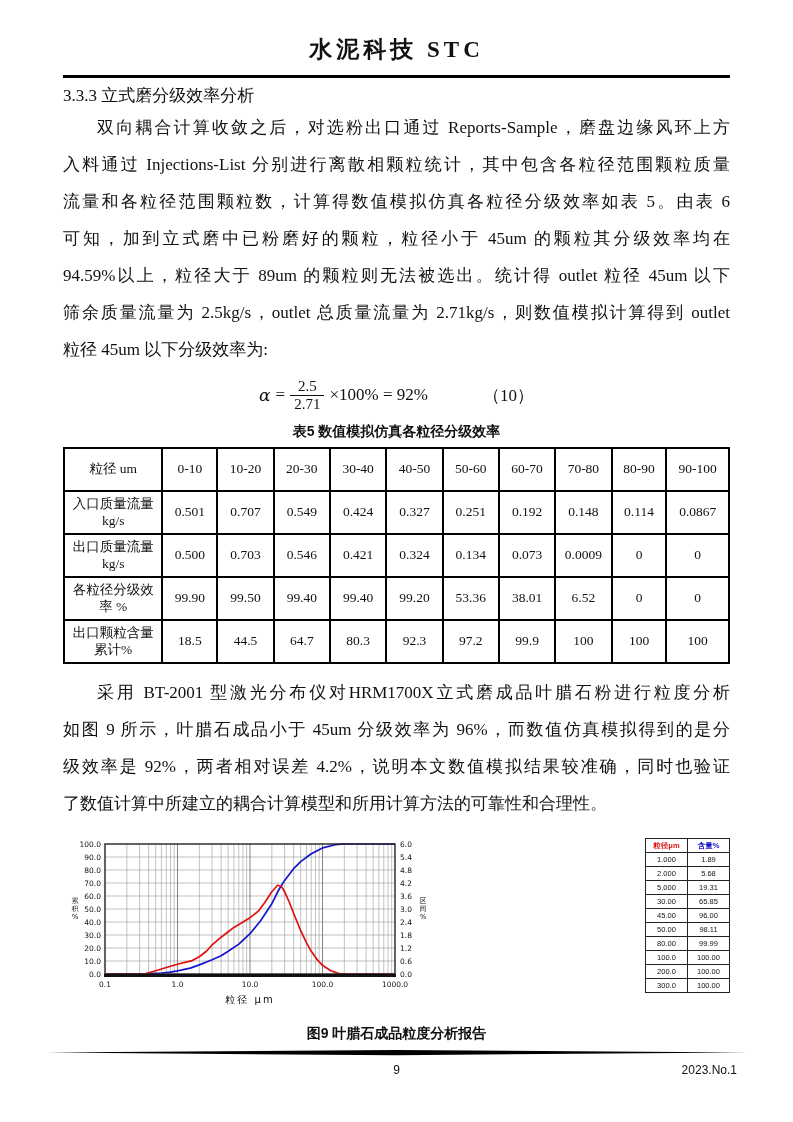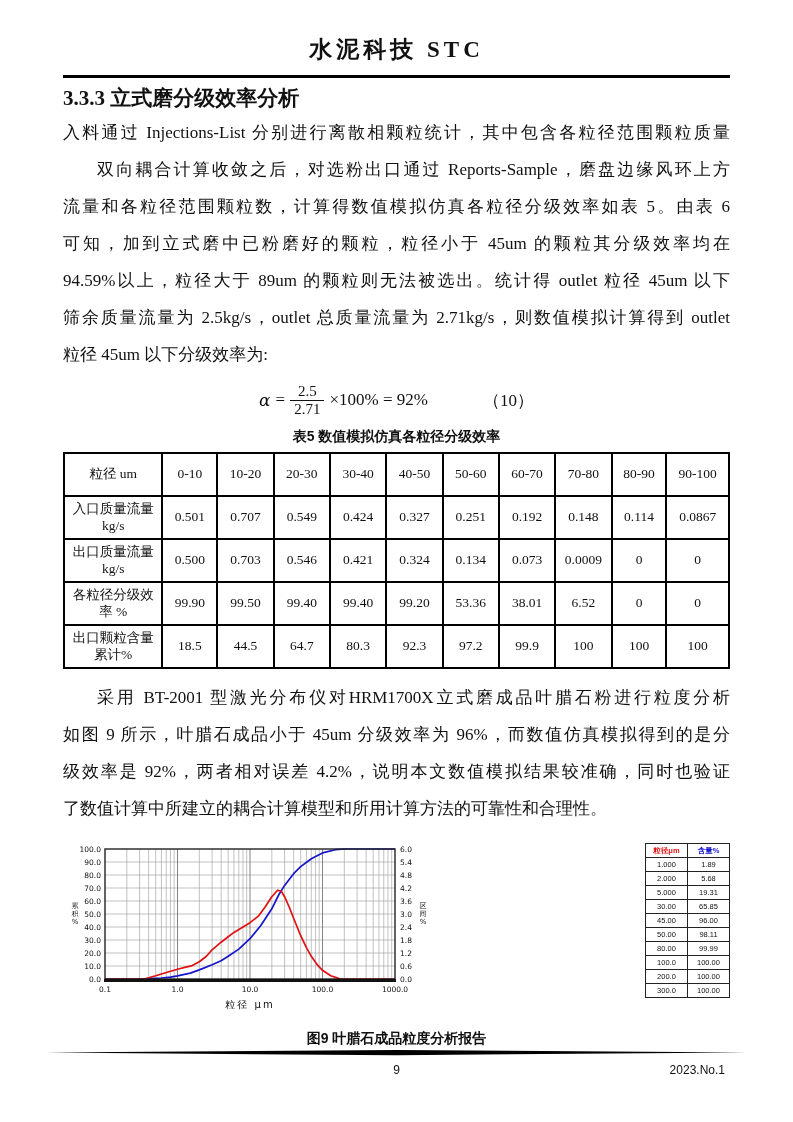--- a/index.html
+++ b/index.html
@@ -6,21 +6,21 @@
   body{
     width:793px;height:1122px;position:relative;overflow:hidden;
     font-family:"Liberation Serif","DejaVu Serif",serif;color:#111;
   }
   .page{padding:30px 63px 0 63px;}
   .journal-title{
     text-align:center;font-size:23px;font-weight:700;letter-spacing:4px;
     margin:4px 0 10px 0;
   }
   .header-rule{height:3px;background:#000;margin:0 0 4px 0;}
-  .section-heading{font-size:21px;margin:6px 0 2px 0;font-weight:700;}
+  .section-heading{font-size:17px;margin:6px 0 2px 0;font-weight:400;}
   .para{margin:0;}
   .para .line{
     font-size:17px;line-height:37px;text-align:justify;text-align-last:justify;
     white-space:nowrap;
   }
   .para .line.last{text-align-last:left;}
   .para .line.indent{text-indent:2em;}
   .formula-row{
     display:flex;justify-content:center;align-items:center;gap:55px;
     margin:10px 0 6px 0;font-size:17px;
@@ -46,35 +46,35 @@
   .figure{display:flex;justify-content:space-between;align-items:flex-start;gap:22px;margin-top:14px;}
   .report-table{border-collapse:collapse;font-family:"Liberation Sans","DejaVu Sans",sans-serif;margin-top:2px;}
   .report-table td{
     border:1.6px solid #222;font-size:7.5px;text-align:center;
     width:37px;height:13px;padding:0 2px;
   }
   .footer{position:absolute;left:46px;right:46px;top:1042px;}
   .footer-text{position:relative;height:20px;margin-top:3px;
     font-family:"Liberation Sans","DejaVu Sans",sans-serif;font-size:12px;}
   .footer-page{position:absolute;left:0;right:0;text-align:center;}
-  .footer-issue{position:absolute;right:22px;}
+  .footer-issue{position:absolute;right:10px;}
 </style>
 </head>
 <body>
 
 <div class="page">
 
   <div class="journal-title">水泥科技 STC</div>
   <div class="header-rule"></div>
 
   <div class="section-heading">3.3.3 立式磨分级效率分析</div>
 
   <div class="para">
+    <div class="line indent">双向耦合计算收敛之后，对选粉出口通过 Reports-Sample，磨盘边缘风环上方</div>
     <div class="line">入料通过 Injections-List 分别进行离散相颗粒统计，其中包含各粒径范围颗粒质量</div>
-    <div class="line indent">双向耦合计算收敛之后，对选粉出口通过 Reports-Sample，磨盘边缘风环上方</div>
     <div class="line">流量和各粒径范围颗粒数，计算得数值模拟仿真各粒径分级效率如表 5。由表 6</div>
     <div class="line">可知，加到立式磨中已粉磨好的颗粒，粒径小于 45um 的颗粒其分级效率均在</div>
     <div class="line">94.59%以上，粒径大于 89um 的颗粒则无法被选出。统计得 outlet 粒径 45um 以下</div>
     <div class="line">筛余质量流量为 2.5kg/s，outlet 总质量流量为 2.71kg/s，则数值模拟计算得到 outlet</div>
     <div class="line last">粒径 45um 以下分级效率为:</div>
   </div>
 
   <div class="formula-row">
     <div class="formula">
       <span class="alpha">α</span>

